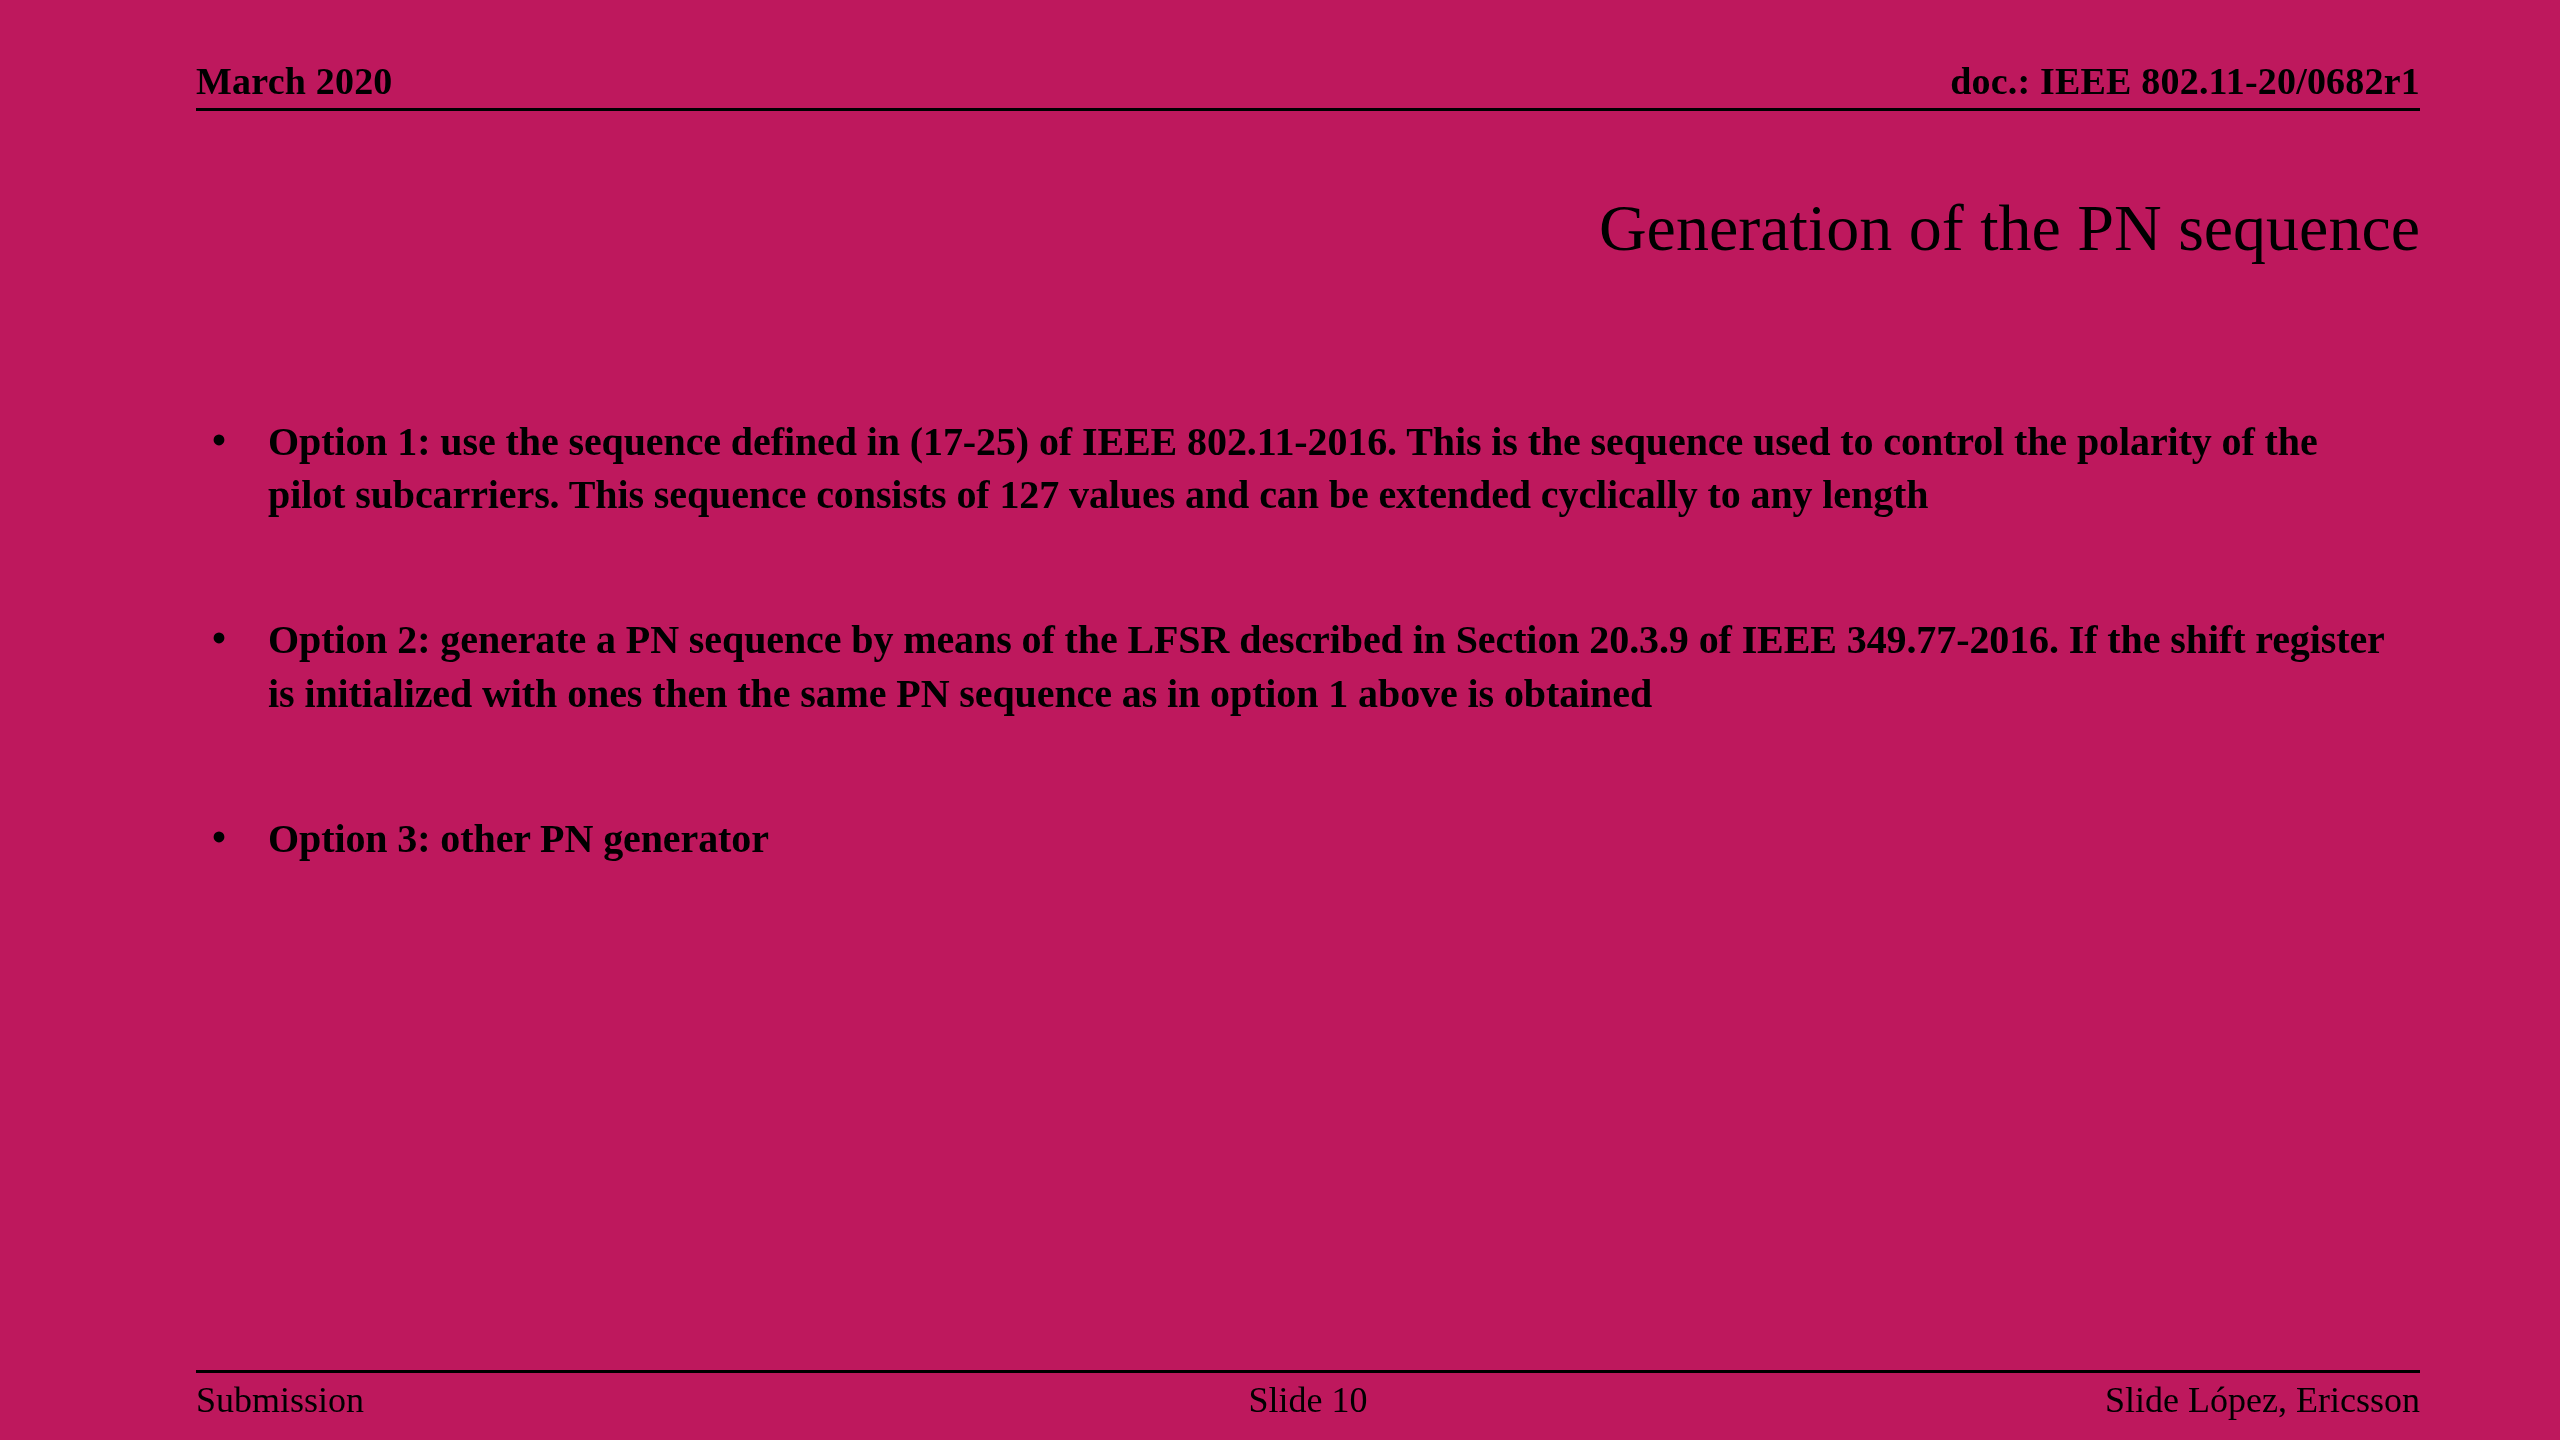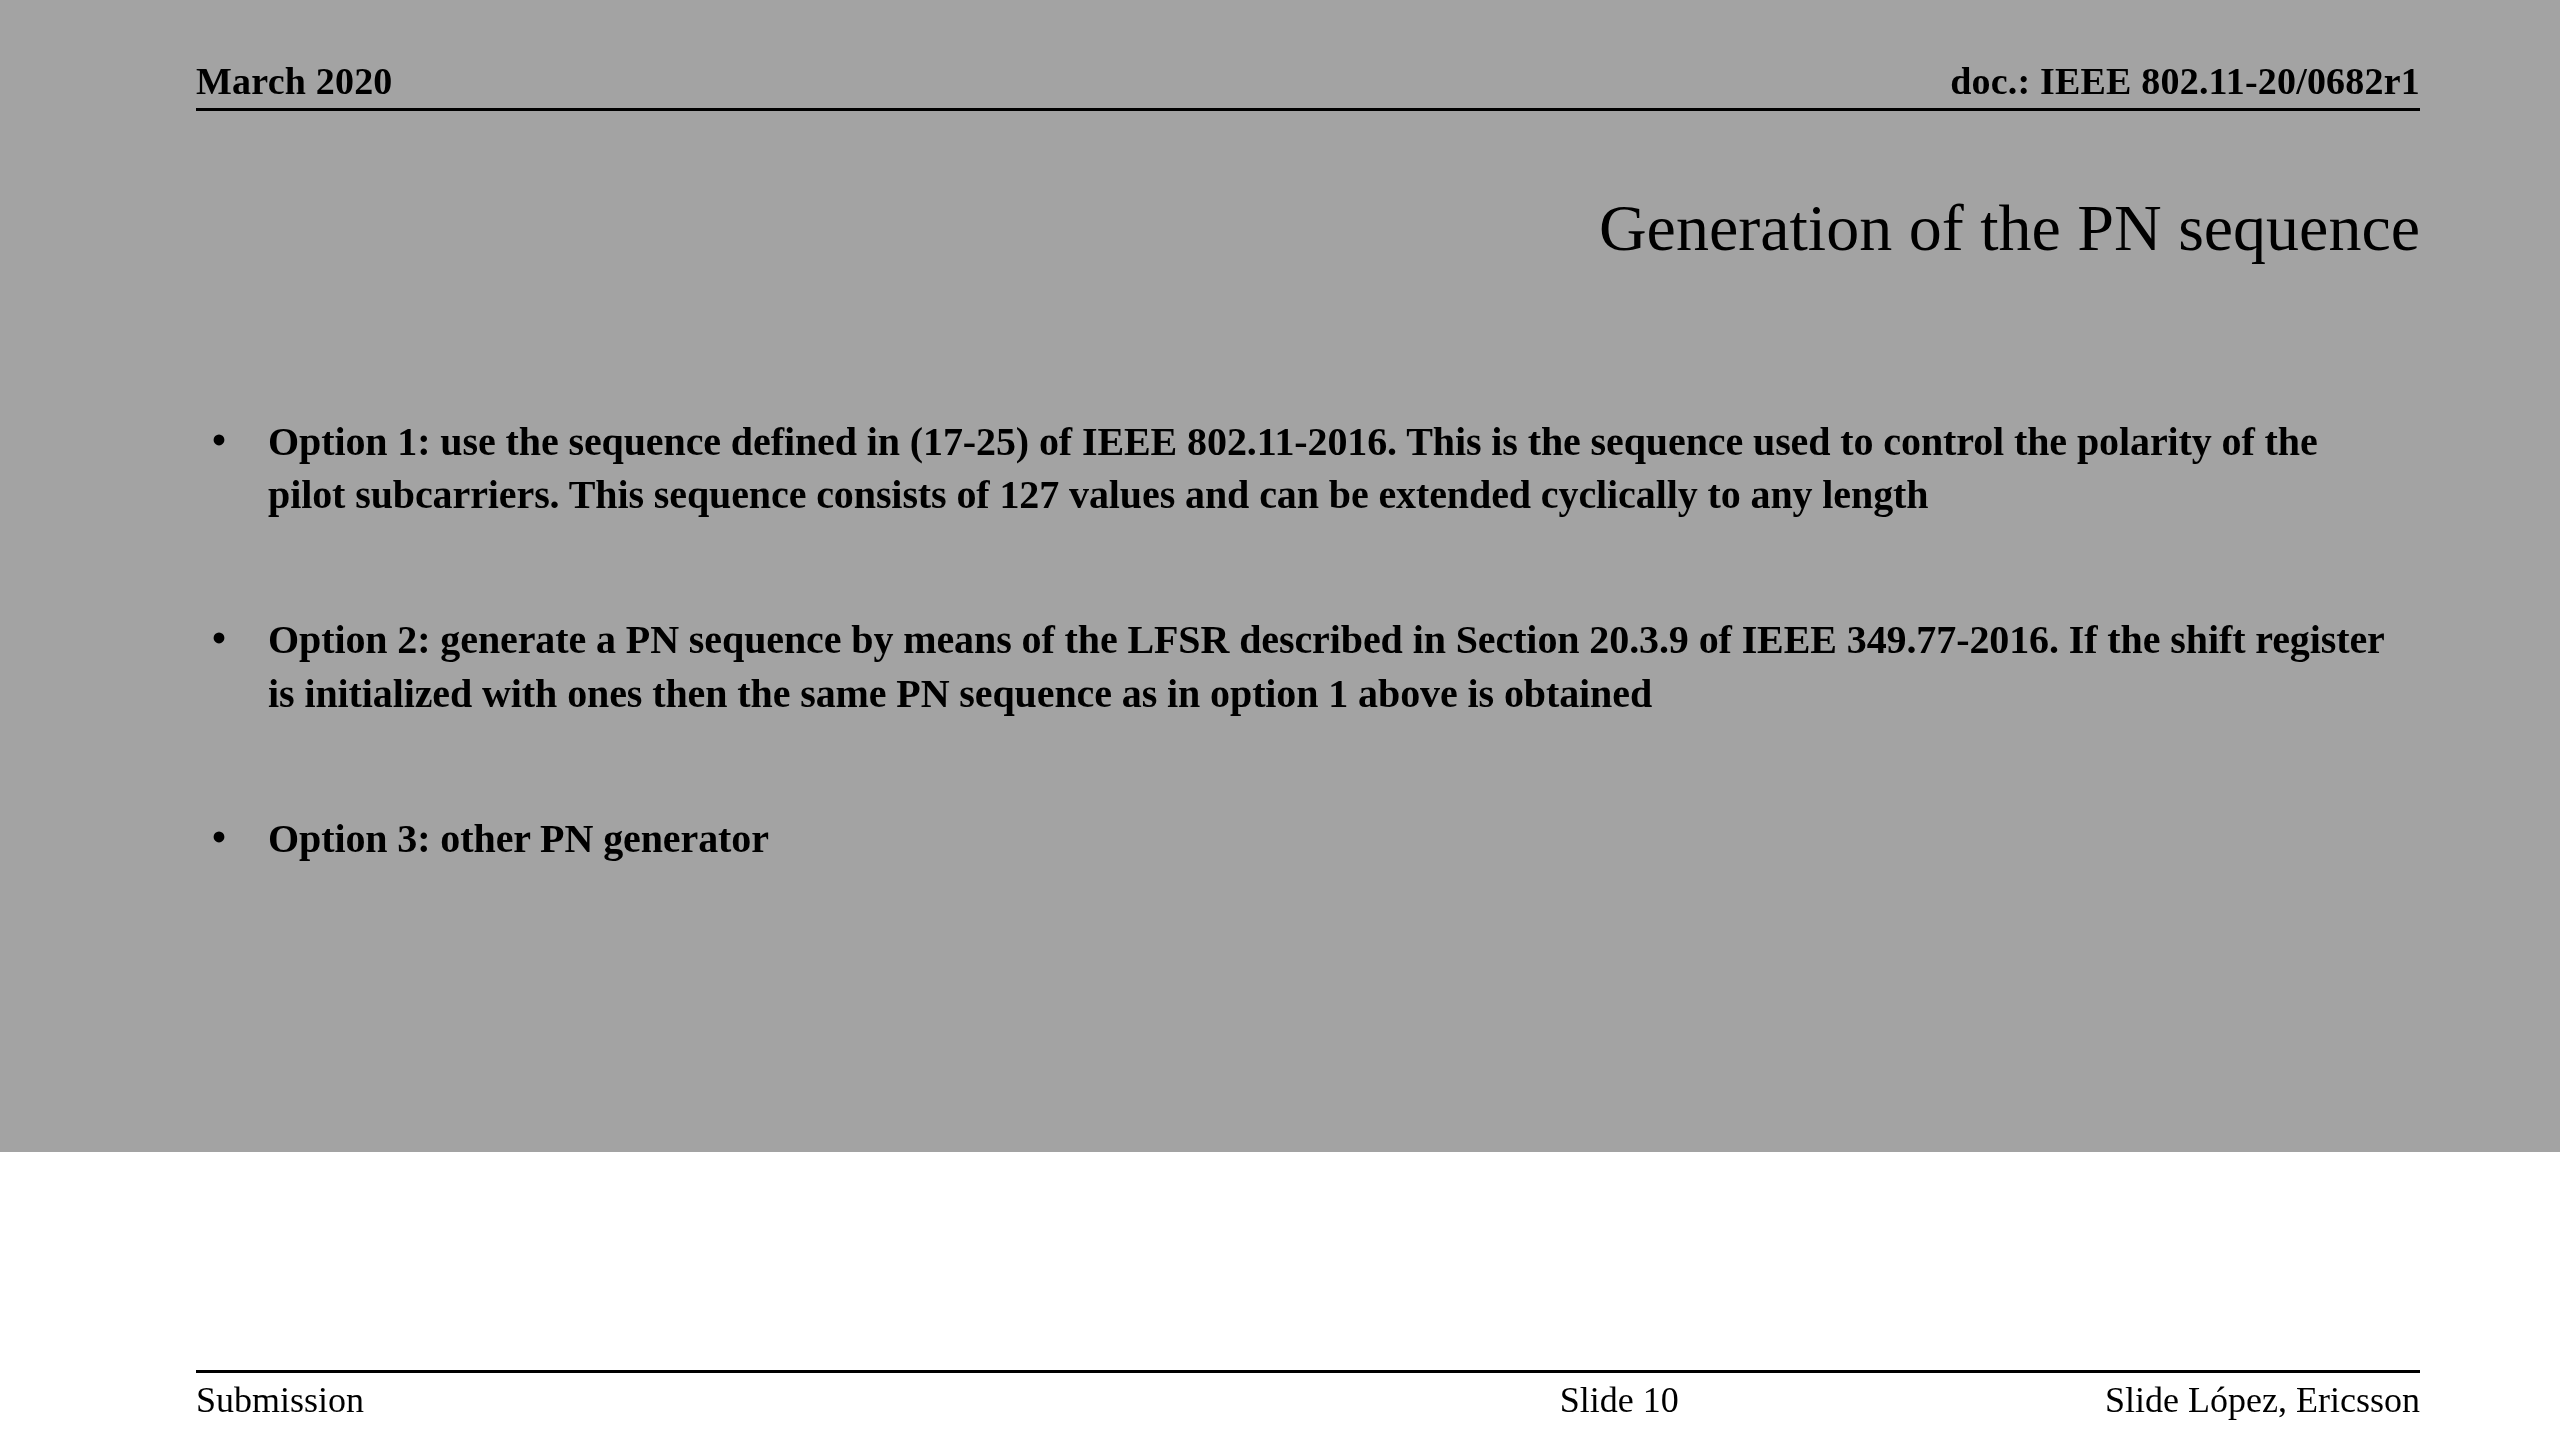--- a/index.html
+++ b/index.html
@@ -10,22 +10,22 @@
   body {
     width: 2560px;
     height: 1440px;
     font-family: "Liberation Serif", serif;
     color: #000000;
     overflow: hidden;
   }
   .slide {
     position: relative;
     width: 2560px;
-    height: 1152px;
-    background: #a3a3a3;
+    height: 1440px;
+    background: #be185d;
     box-sizing: border-box;
   }
 
   
   .header {
     position: absolute;
     left: 196px;
     top: 62px;
     width: 2224px;
     display: flex;
@@ -101,21 +101,21 @@
     width: 2224px;
     border-top: 3px solid #000000;
     padding-top: 6px;
     display: flex;
     justify-content: space-between;
     align-items: center;
     font-size: 36px;
     line-height: 1.2;
   }
   .footer-left { text-align: left; flex: 1 1 0; }
-  .footer-center { text-align: right; flex: 1 1 0; }
+  .footer-center { text-align: center; flex: 1 1 0; }
   .footer-right { text-align: right; flex: 1 1 0; }
 </style>
 </head>
 <body>
 
 <div class="slide">
 
   <div class="header">
     <div class="header-left">March 2020</div>
     <div class="header-right">doc.: IEEE 802.11-20/0682r1</div>

